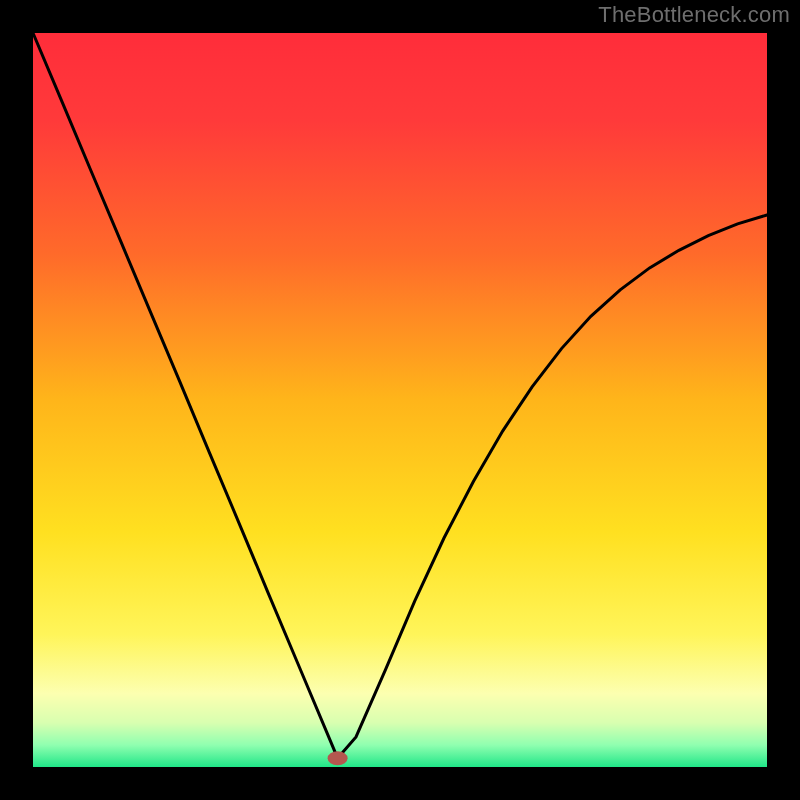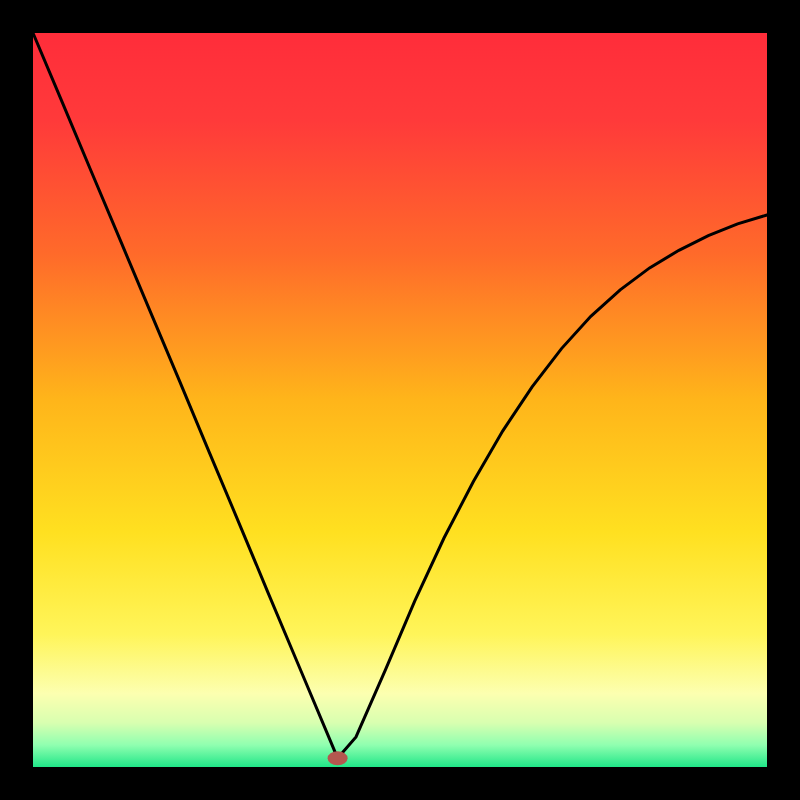--- a/index.html
+++ b/index.html
@@ -28,20 +28,21 @@
   }
   svg.chart {
     position: absolute;
     top: 0;
     left: 0;
   }
 </style>
 </head>
 <body>
 <div class="container">
+  <div class="watermark">TheBottleneck.com</div>
   <svg class="chart" width="800" height="800" viewBox="0 0 800 800">
     <defs>
       <linearGradient id="bgGrad" x1="0" y1="0" x2="0" y2="1">
         <stop offset="0%" stop-color="#ff2d3a"></stop>
         <stop offset="12%" stop-color="#ff3a3a"></stop>
         <stop offset="30%" stop-color="#ff6a2a"></stop>
         <stop offset="50%" stop-color="#ffb51a"></stop>
         <stop offset="68%" stop-color="#ffe020"></stop>
         <stop offset="82%" stop-color="#fff55a"></stop>
         <stop offset="90%" stop-color="#fcffb0"></stop>

